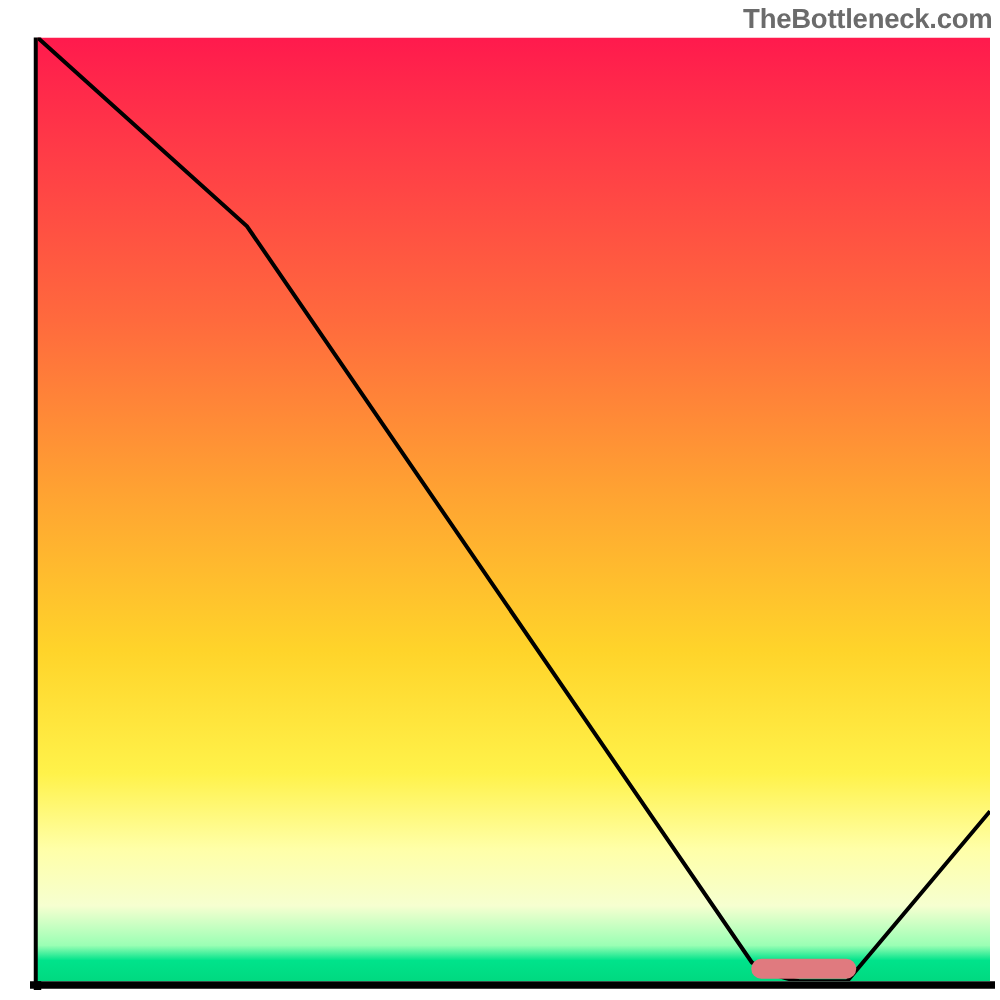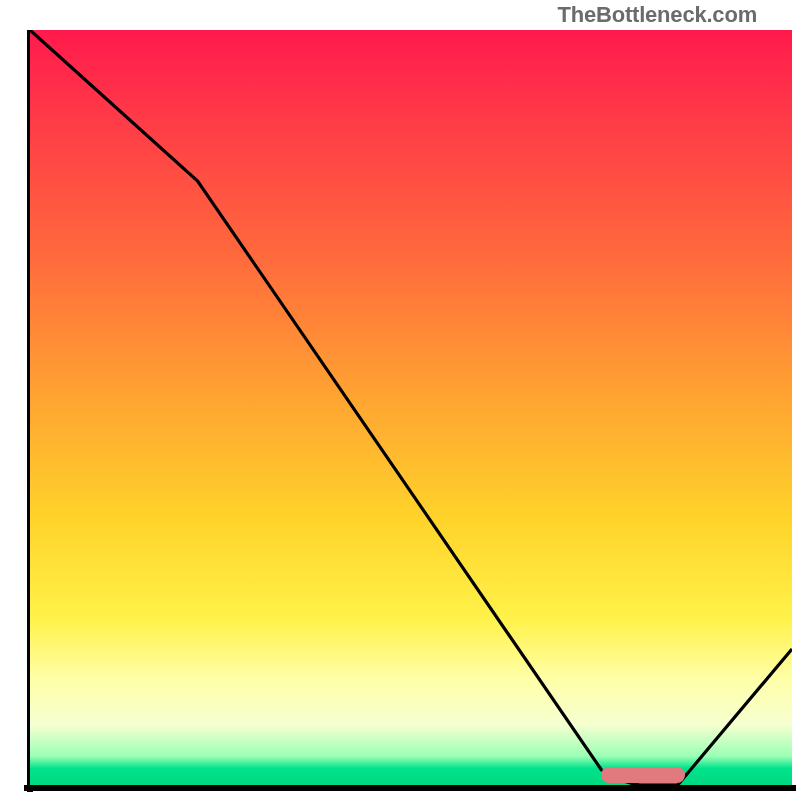--- a/index.html
+++ b/index.html
@@ -8,20 +8,21 @@
     width: 800px;
     height: 800px;
     overflow: hidden;
     background: #ffffff;
     font-family: Arial, Helvetica, sans-serif;
   }
   .canvas-wrap {
     position: relative;
     width: 763px;
     height: 800px;
+    padding-left: 37px;
   }
   .watermark {
     position: absolute;
     top: 2px;
     right: 6px;
     font-size: 22px;
     font-weight: 600;
     color: #6b6b6b;
     letter-spacing: -0.2px;
     z-index: 10;

